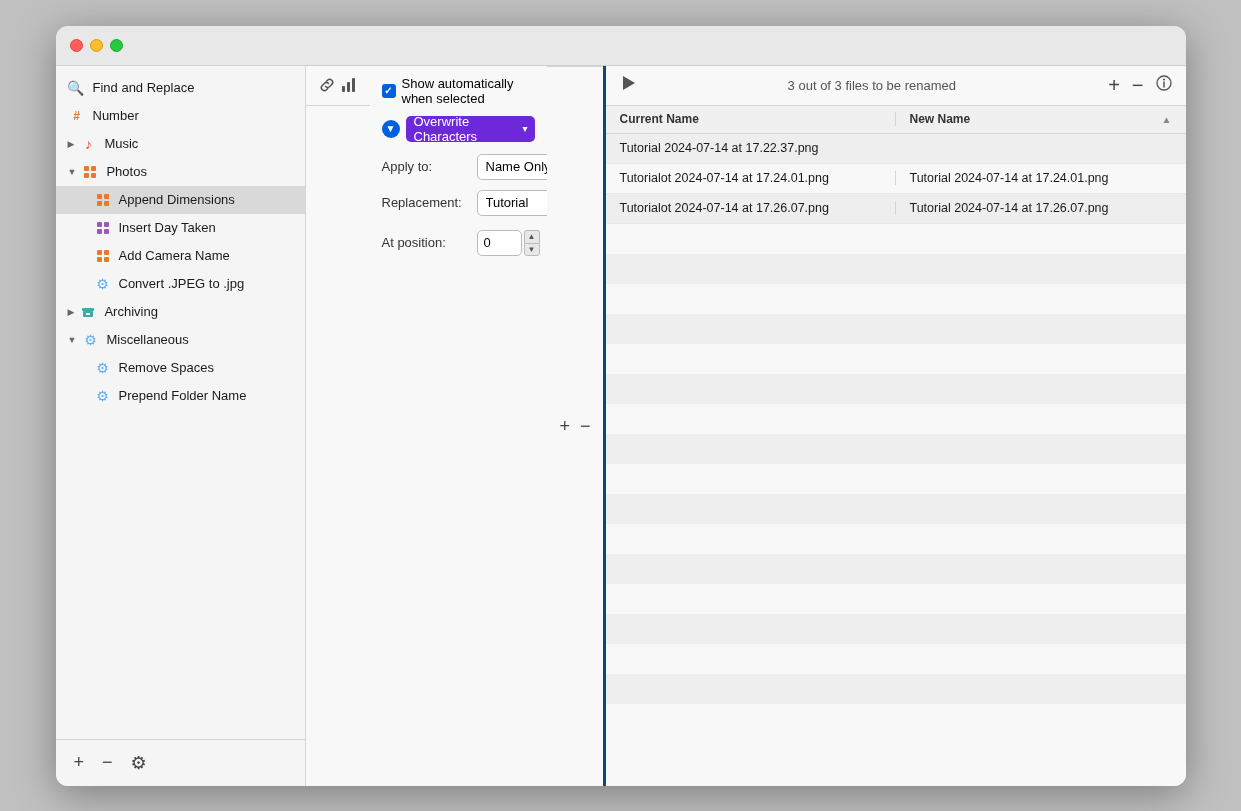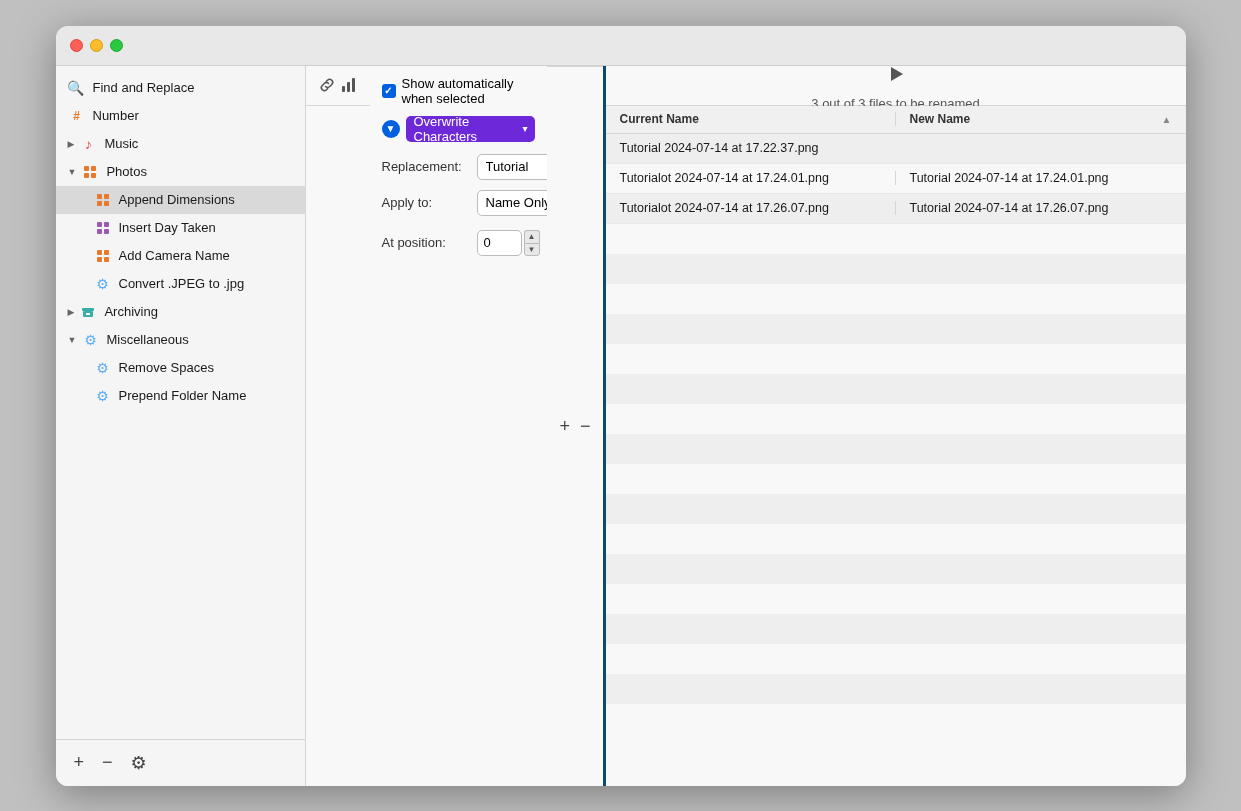--- a/index.html
+++ b/index.html
@@ -338,21 +338,20 @@
       flex-direction: column;
       background: #f8f8f8;
     }
     .right-header {
       height: 40px;
       display: flex;
       align-items: center;
       padding: 0 14px;
       border-bottom: 1px solid #d5d5d5;
       gap: 10px;
-      flex-direction: column;
     }
     .file-count {
       flex: 1;
       text-align: center;
       color: #555;
       font-size: 13px;
     }
     .right-header-actions {
       display: flex;
       gap: 12px;
@@ -602,31 +601,31 @@
 
         <div class="overwrite-row">
           <button class="expand-btn">▼</button>
           <div class="dropdown-blue">
             <span>Overwrite Characters</span>
             <span style="font-size:10px;">▾</span>
           </div>
         </div>
 
         <div class="form-row">
-          <span class="form-label">Replacement:</span>
-          <input class="form-control" type="text" value="Tutorial " style="">
-        </div>
-
-        <div class="form-row">
           <span class="form-label">Apply to:</span>
           <select class="apply-to-select">
             <option>Name Only</option>
             <option>Extension Only</option>
             <option>Name and Extension</option>
           </select>
+        </div>
+
+        <div class="form-row">
+          <span class="form-label">Replacement:</span>
+          <input class="form-control" type="text" value="Tutorial " style="">
         </div>
 
         <div class="form-row">
           <span class="form-label">At position:</span>
           <input class="position-input" type="text" value="0" style="">
           <div class="stepper">
             <button class="stepper-btn">▲</button>
             <button class="stepper-btn">▼</button>
           </div>
           <div class="pos-badge">

